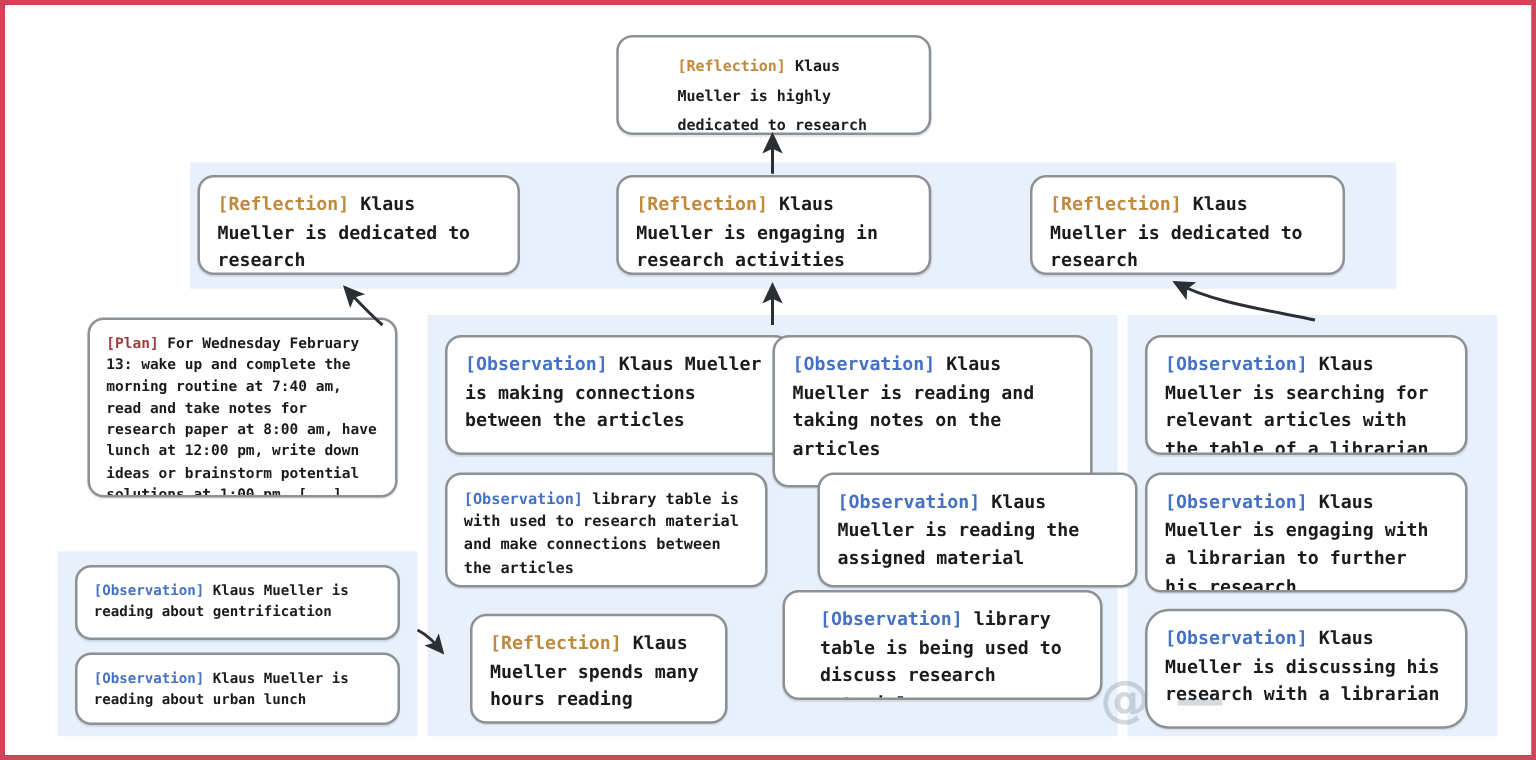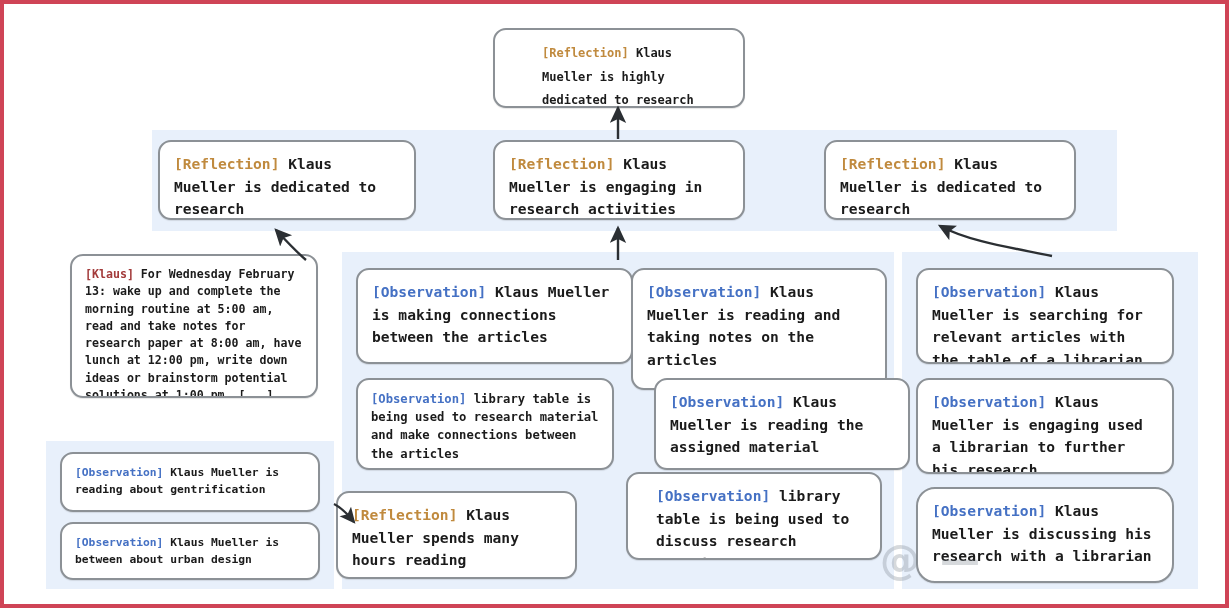--- a/index.html
+++ b/index.html
@@ -116,55 +116,55 @@
 
   <div class="node sz-md pad-md" style="left:489px; top:136px; width:252px; height:80px;">
     <div class="txt"><span class="tag tag-reflection">[Reflection]</span><span> Klaus Mueller is engaging in research activities</span></div>
   </div>
 
   <div class="node sz-md pad-md" style="left:820px; top:136px; width:252px; height:80px;">
     <div class="txt"><span class="tag tag-reflection">[Reflection]</span><span> Klaus Mueller is dedicated to research</span></div>
   </div>
 
   <div class="node sz-plan pad-sm" style="left:66px; top:250px; width:248px; height:144px;">
-    <div class="txt"><span class="tag tag-plan">[Klaus]</span><span> For Wednesday February 13: wake up and complete the morning routine at 5:00 am, read and take notes for research paper at 8:00 am, have lunch at 12:00 pm, write down ideas or brainstorm potential solutions at 1:00 pm, [...]</span></div>
+    <div class="txt"><span class="tag tag-plan">[Plan]</span><span> For Wednesday February 13: wake up and complete the morning routine at 7:40 am, read and take notes for research paper at 8:00 am, have lunch at 12:00 pm, write down ideas or brainstorm potential solutions at 1:00 pm, [...]</span></div>
   </div>
 
   <div class="node sz-xs pad-sm" style="left:56px; top:448px; width:260px; height:60px;">
     <div class="txt"><span class="tag tag-observation">[Observation]</span><span> Klaus Mueller is reading about gentrification</span></div>
   </div>
   <div class="node sz-xs pad-sm" style="left:56px; top:518px; width:260px; height:58px;">
-    <div class="txt"><span class="tag tag-observation">[Observation]</span><span> Klaus Mueller is between about urban design</span></div>
+    <div class="txt"><span class="tag tag-observation">[Observation]</span><span> Klaus Mueller is reading about urban lunch</span></div>
   </div>
 
   <div class="node sz-md pad-md" style="left:352px; top:264px; width:277px; height:96px;">
     <div class="txt"><span class="tag tag-observation">[Observation]</span><span> Klaus Mueller is making connections between the articles</span></div>
   </div>
   <div class="node sz-sm pad-sm" style="left:352px; top:374px; width:258px; height:92px;">
-    <div class="txt"><span class="tag tag-observation">[Observation]</span><span> library table is being used to research material and make connections between the articles</span></div>
+    <div class="txt"><span class="tag tag-observation">[Observation]</span><span> library table is with used to research material and make connections between the articles</span></div>
   </div>
-  <div class="node sz-md pad-md" style="left:332px; top:487px; width:241px; height:88px;">
+  <div class="node sz-md pad-md" style="left:372px; top:487px; width:206px; height:88px;">
     <div class="txt"><span class="tag tag-reflection">[Reflection]</span><span> Klaus Mueller spends many hours reading</span></div>
   </div>
 
-  <div class="node sz-md pad-md" style="left:627px; top:264px; width:256px; height:122px;">
+  <div class="node sz-md pad-md" style="left:614px; top:264px; width:256px; height:122px;">
     <div class="txt"><span class="tag tag-observation">[Observation]</span><span> Klaus Mueller is reading and taking notes on the articles</span></div>
   </div>
   <div class="node sz-md pad-md" style="left:622px; top:374px; width:256px; height:92px;margin-left:28px;">
     <div class="txt"><span class="tag tag-observation">[Observation]</span><span> Klaus Mueller is reading the assigned material</span></div>
   </div>
   <div class="node sz-md pad-md" style="left:622px; top:468px; width:256px; height:88px;padding-left:28px;">
     <div class="txt"><span class="tag tag-observation">[Observation]</span><span> library table is being used to discuss research material</span></div>
   </div>
 
   <div class="node sz-md pad-md" style="left:912px; top:264px; width:258px; height:96px;">
     <div class="txt"><span class="tag tag-observation">[Observation]</span><span> Klaus Mueller is searching for relevant articles with the table of a librarian</span></div>
   </div>
   <div class="node sz-md pad-md" style="left:912px; top:374px; width:258px; height:96px;">
-    <div class="txt"><span class="tag tag-observation">[Observation]</span><span> Klaus Mueller is engaging used a librarian to further his research</span></div>
+    <div class="txt"><span class="tag tag-observation">[Observation]</span><span> Klaus Mueller is engaging with a librarian to further his research</span></div>
   </div>
   <div class="node sz-md pad-md" style="left:912px; top:483px; width:258px; height:96px;border-radius:19px;">
     <div class="txt"><span class="tag tag-observation">[Observation]</span><span> Klaus Mueller is discussing his research with a librarian</span></div>
   </div>
 
   <div class="watermark" style="left:876px; top:533px;">@  —</div>
 
 </div>
 
 </body></html>

